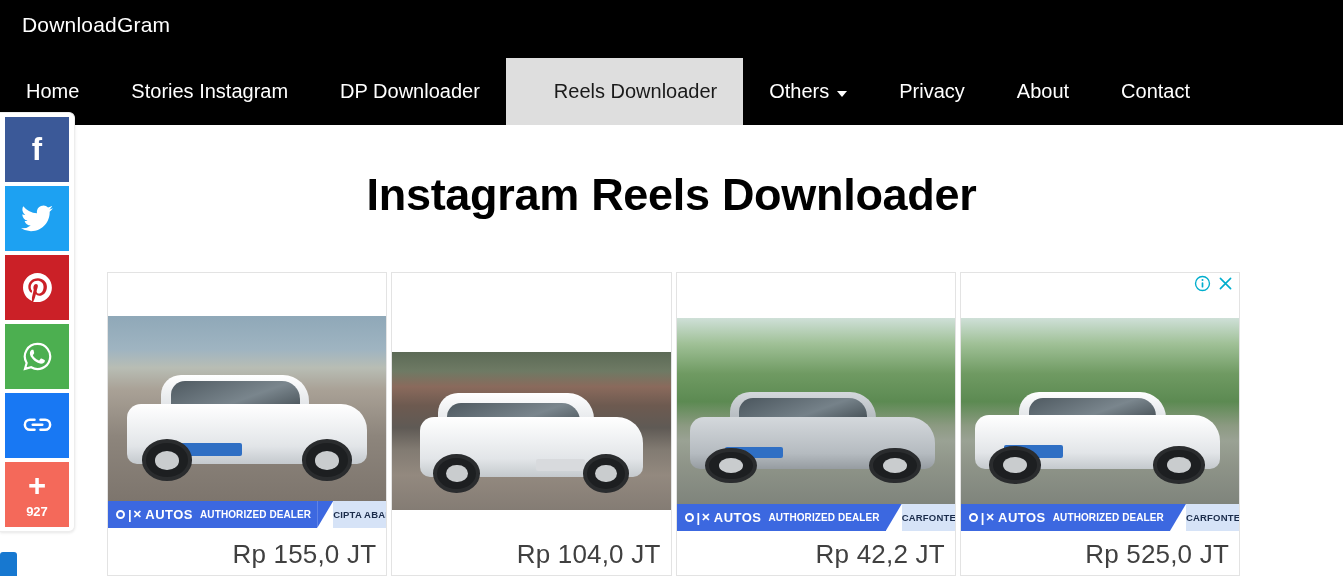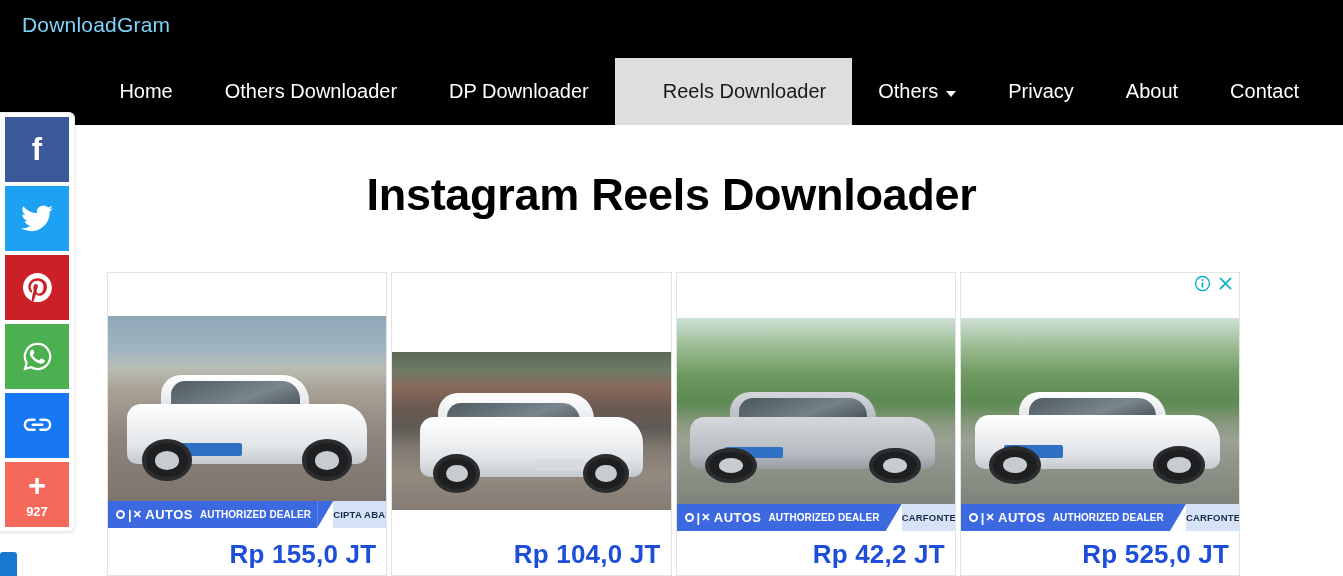--- a/index.html
+++ b/index.html
@@ -10,27 +10,27 @@
     position:relative;
   }
 
   
   .topbar {
     position:absolute; left:0; top:0; width:1343px; height:125px;
     background:#000000;
   }
   .brand {
     position:absolute; left:22px; top:13px;
-    color:#7dd3fc; font-size:21px; font-weight:400; letter-spacing:.2px;
+    color:#ffffff; font-size:21px; font-weight:400; letter-spacing:.2px;
     white-space:nowrap;
   }
 
   .nav {
     position:absolute; left:0; top:58px; width:1343px; height:67px;
-    display:flex; justify-content:flex-end; align-items:stretch;
+    display:flex; justify-content:flex-start; align-items:stretch;
     padding-right:18px;
   }
   .nav-item {
     display:flex; align-items:center; justify-content:center;
     padding:0 26px;
     color:#ffffff; font-size:20px; font-weight:400; white-space:nowrap;
     cursor:pointer; text-decoration:none;
   }
   .nav-item.active {
     background:#dedede; color:#1a1a1a;padding-left:48px;
@@ -202,21 +202,21 @@
     flex:1 1 auto;
     background:#d6e3f7;
     display:flex; align-items:center; justify-content:center;
     color:#1a2b4a; font-size:9.5px; font-weight:bold;
     letter-spacing:.2px; white-space:nowrap;
     padding-right:6px;
   }
 
   .ad-price {
     position:absolute; right:10px; bottom:5px;
-    font-size:26px; color:#1d4ed8; font-weight:700;
+    font-size:26px; color:#404040; font-weight:400;
     letter-spacing:.2px; white-space:nowrap;
   }
 
   
   .adchoices {
     position:absolute; right:5px; top:2px;
     display:flex; align-items:center; gap:6px;
     z-index:12;
   }
   .adchoices svg { display:block; cursor:pointer; }
@@ -225,21 +225,21 @@
 <body>
 
 <div class="topbar">
   <div class="brand">DownloadGram</div>
 
   <div class="nav">
     <a class="nav-item">
       <span>Home</span>
     </a>
     <a class="nav-item">
-      <span>Others Downloader</span>
+      <span>Stories Instagram</span>
     </a>
     <a class="nav-item">
       <span>DP Downloader</span>
     </a>
     <a class="nav-item active">
       <span>Reels Downloader</span>
     </a>
     <a class="nav-item">
       <span>Others</span>
       <span class="caret"></span>

